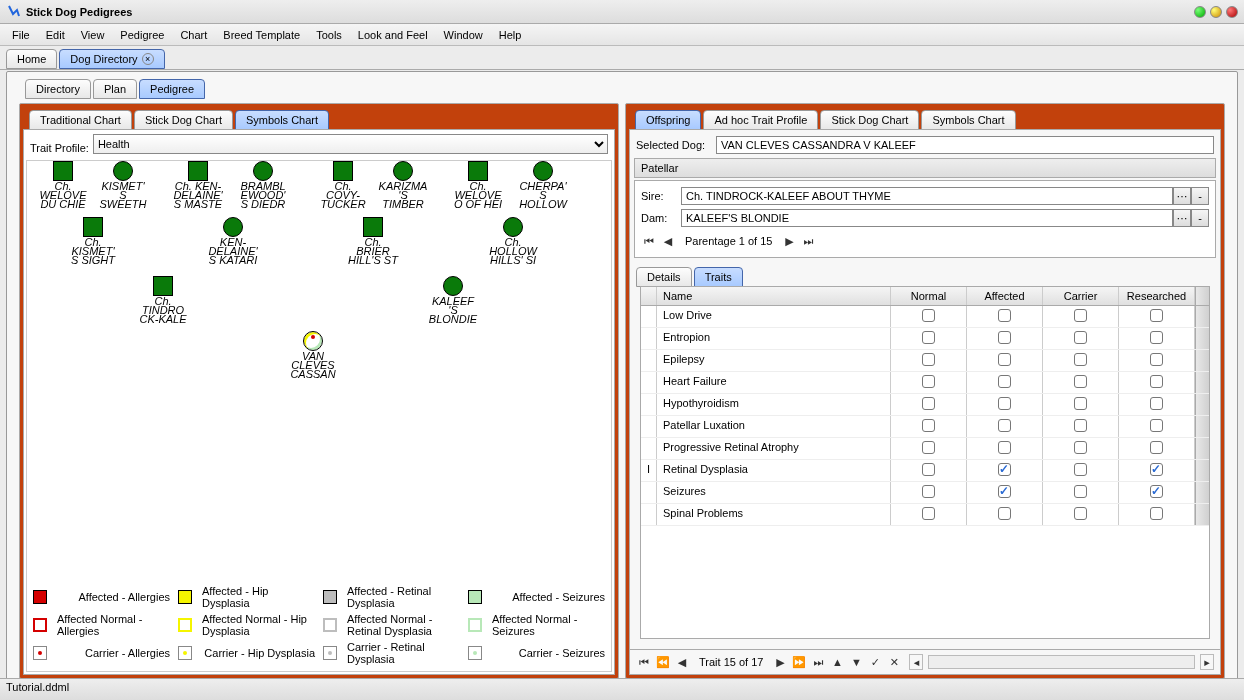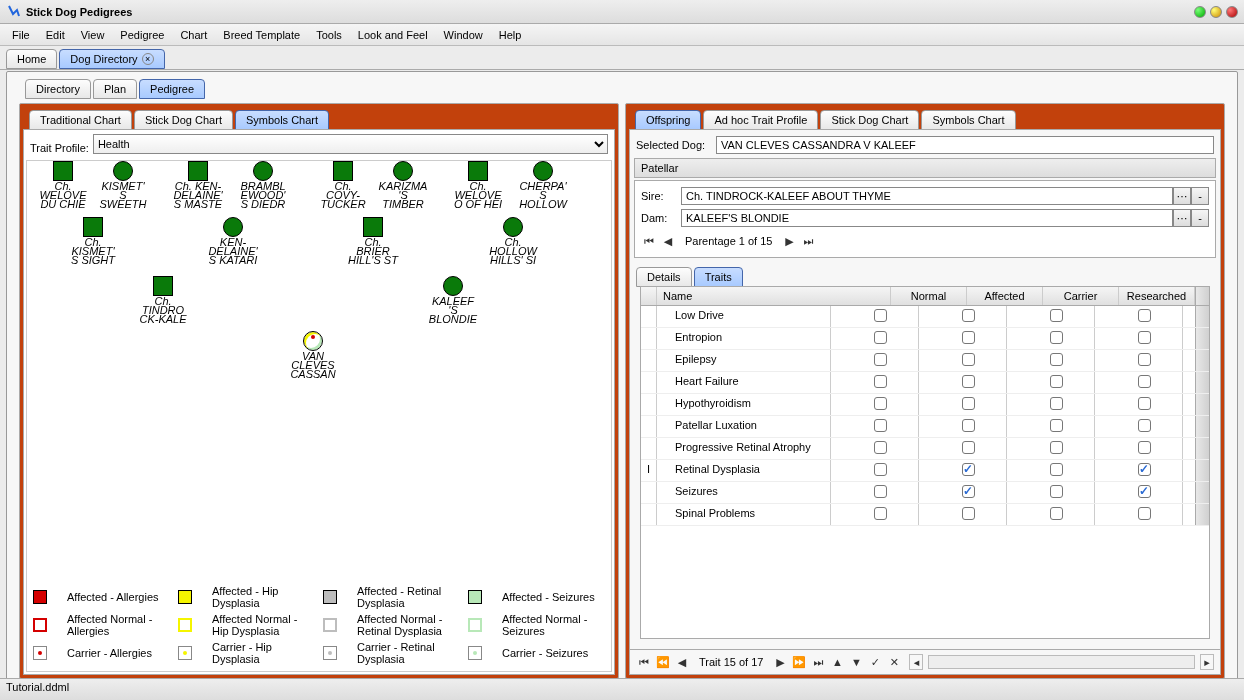--- a/index.html
+++ b/index.html
@@ -25,42 +25,42 @@
 .panel-border { border: 1px solid #999; background: #f7f7f7; border-radius: 2px; }
 
 .workspace { display: flex; gap: 6px; padding: 4px; height: 584px; }
 .left-panel, .right-panel { flex: 1; border: 1px solid #aaa; background: #c2410c; border-radius: 2px; padding: 3px; display: flex; flex-direction: column; }
 
 .trait-row { display: flex; align-items: flex-end; gap: 4px; padding: 4px 6px; }
 .trait-row select { flex: 1; height: 20px; border: 1px solid #888; background: linear-gradient(#fff, #eee); }
 .chart-canvas { flex: 1; background: #fff; margin: 2px; border: 1px solid #ccc; position: relative; padding: 6px; overflow: hidden; }
 
 .legend { display: grid; grid-template-columns: repeat(4, 1fr); gap: 4px 8px; margin-top: 6px; font-size: 9px; }
-.legend .item { display: flex; align-items: center; gap: 20px; }
+.legend .item { display: flex; align-items: center; gap: 10px; justify-content: space-between; }
 .swatch { width: 14px; height: 14px; border: 1px solid #000; flex-shrink: 0; }
 .swatch.hollow { background: #fff; }
 .swatch.dot { background: #fff; position: relative; }
 .swatch.dot::after { content: ''; width: 4px; height: 4px; border-radius: 50%; position: absolute; top: 5px; left: 5px; }
 
 .field-row { display: flex; align-items: center; padding: 2px 6px; justify-content: flex-end; }
 .field-row label { width: 80px; }
 .field-row input[type=text] { flex: 1; height: 18px; border: 1px solid #888; padding: 0 4px; background: #fff; }
 .small-btn { width: 18px; height: 18px; border: 1px solid #888; background: linear-gradient(#f5f5f5, #ddd); display: flex; align-items: center; justify-content: center; cursor: pointer; }
 
 .parentage-hdr { background: linear-gradient(#eee, #ddd); border: 1px solid #aaa; padding: 3px 6px; margin: 2px 4px; font-size: 11px; }
 .nav-bar { display: flex; align-items: center; gap: 3px; padding: 4px 6px; }
 .nav-bar .navbtn { width: 16px; height: 16px; display: flex; align-items: center; justify-content: center; cursor: pointer; color: #333; }
 
 .traits-table { flex: 1; border: 1px solid #aaa; margin: 10px; overflow: hidden; display: flex; flex-direction: column; }
 .traits-table .thead { display: flex; background: linear-gradient(#f5f5f5, #e0e0e0); border-bottom: 1px solid #aaa; }
 .traits-table .th, .traits-table .td { padding: 3px 6px; border-right: 1px solid #ccc; text-align: center; }
 .traits-table .th.name, .traits-table .td.name { flex: 1; text-align: left; }
 .traits-table .th.col, .traits-table .td.col { width: 76px; }
 .traits-table .tbody { flex: 1; overflow-y: auto; background: #fff; }
-.traits-table .tr { display: flex; border-bottom: 1px solid #eee; gap: 12px; }
+.traits-table .tr { display: flex; border-bottom: 1px solid #eee; }
 .cb { width: 13px; height: 13px; border: 1px solid #777; border-radius: 3px; display: inline-block; background: #fff; position: relative; }
 .cb.checked { background: #fff; }
 .cb.checked::after { content: '✓'; color: #2a6ad3; font-weight: bold; position: absolute; top: -2px; left: 0px; font-size: 12px; }
 .scroll-stub { width: 14px; background: linear-gradient(90deg, #e8e8e8, #d0d0d0); border-left: 1px solid #aaa; }
 
 .statusbar { position: absolute; bottom: 0; left: 0; right: 0; height: 22px; background: linear-gradient(#eee, #ddd); border-top: 1px solid #aaa; padding: 2px 6px; font-size: 11px; }
 
 .ped-node { position: absolute; text-align: center; font-size: 8px; font-style: italic; line-height: 9px; width: 52px; }
 .ped-sq { width: 20px; height: 20px; background: #0a7a0a; border: 1px solid #000; margin: 0 auto 1px; }
 .ped-ci { width: 20px; height: 20px; background: #0a7a0a; border: 1px solid #000; border-radius: 50%; margin: 0 auto 1px; }

